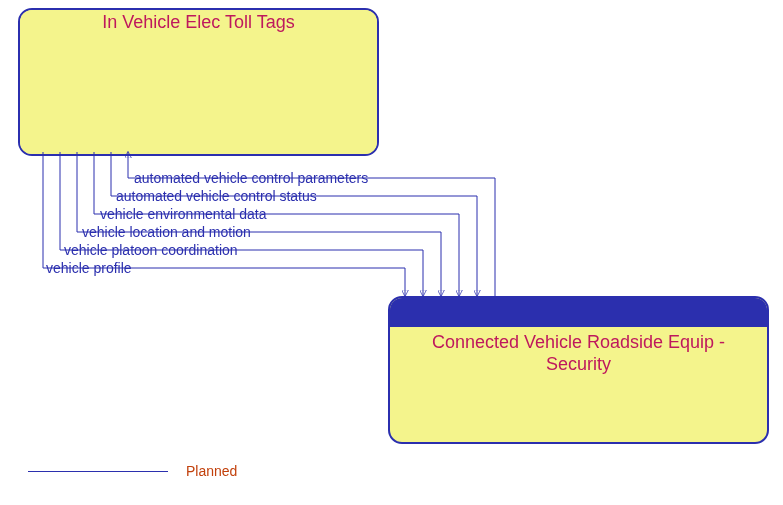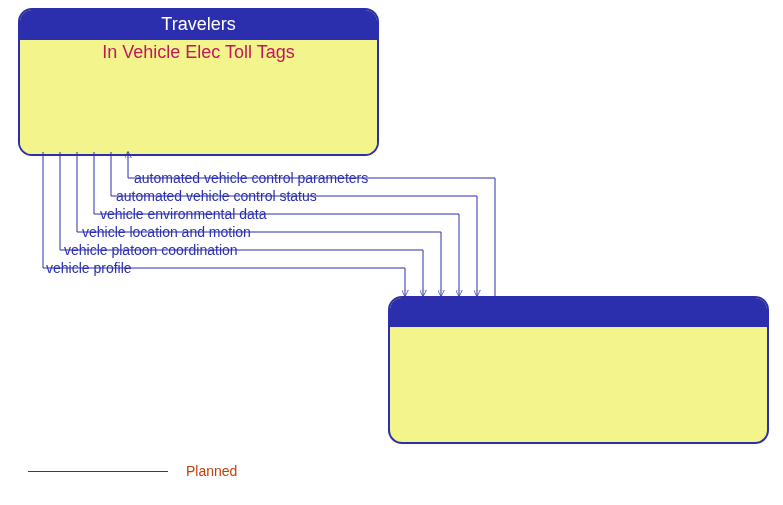--- a/index.html
+++ b/index.html
@@ -67,27 +67,30 @@
     stroke: #2b2fae;
     stroke-width: 1;
   }
 </style>
 </head>
 <body>
 
 <div class="canvas">
 
   <div class="box" style="left:18px; top:8px; width:357px; height:144px; display:flex; flex-direction:column;">
-    <div class="box-header">Travelers</div>
     <div class="box-sub">In Vehicle Elec Toll Tags</div>
     <div class="box-body"></div>
   </div>
 
   <div class="box" style="left:388px; top:296px; width:377px; height:144px;">
     <div class="box-header" style="height:20px;"></div>
+    <div class="box-sub" style="font-size:18px; line-height:22px; padding-top:4px;">
+      <span>Connected Vehicle Roadside Equip -</span><br>
+      <span>Security</span>
+    </div>
   </div>
 
   <div class="flow-label" style="left:134px; top:170px;">automated vehicle control parameters</div>
   <div class="flow-label" style="left:116px; top:188px;">automated vehicle control status</div>
   <div class="flow-label" style="left:100px; top:206px;">vehicle environmental data</div>
   <div class="flow-label" style="left:82px; top:224px;">vehicle location and motion</div>
   <div class="flow-label" style="left:64px; top:242px;">vehicle platoon coordination</div>
   <div class="flow-label" style="left:46px; top:260px;">vehicle profile</div>
 
   <svg class="wires">

